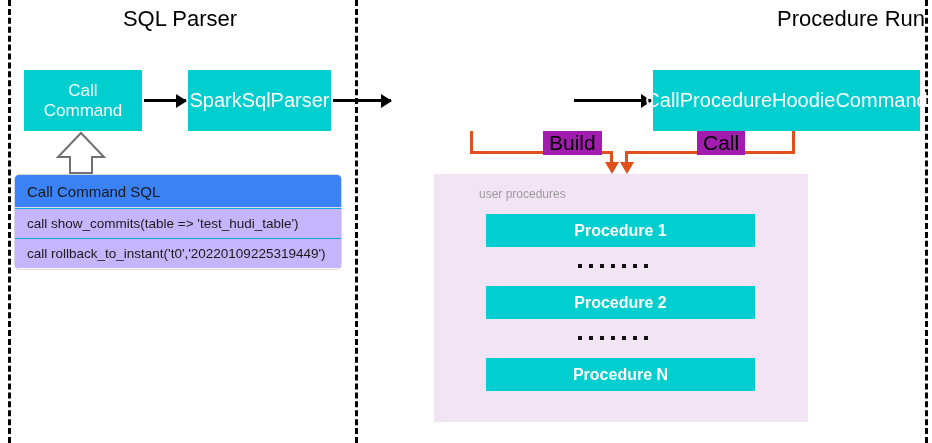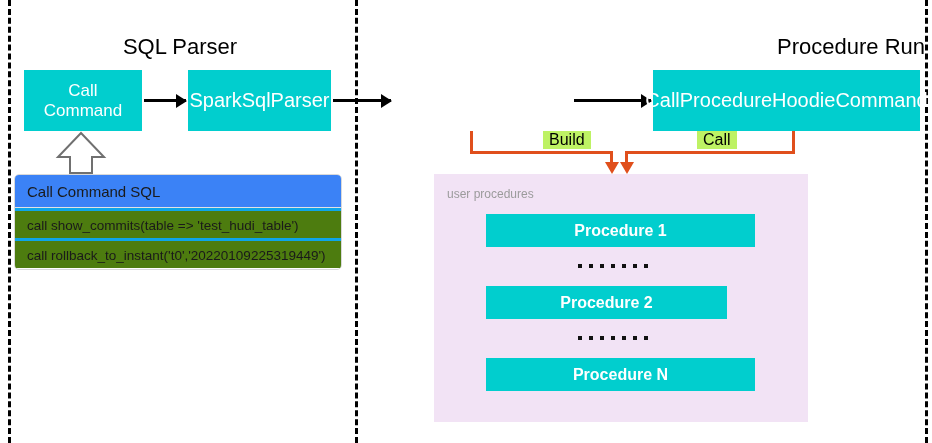--- a/index.html
+++ b/index.html
@@ -32,21 +32,20 @@
   .vdash.right  { left: 925px; }
 
   
   .section-title {
     position: absolute;
     font-size: 22px;
     color: #000000;
     text-align: center;
     white-space: nowrap;
     font-weight: normal;
-    margin-top: 28px;
   }
 
   
   .tealbox {
     position: absolute;
     background: #00CED1;
     background: #01CECE;
     color: #ffffff;
     display: flex;
     align-items: center;
@@ -93,22 +92,22 @@
     box-sizing: border-box;
     background: #3b82f6;
     border-bottom: 1px solid #e2e2e2;
     font-size: 15px;
     color: #1a1a1a;
     padding: 8px 10px 8px 12px;
     height: 33px;
   }
   .sql-row {
     box-sizing: border-box;
-    background: #4d7c0f;
-    border-top: 3px solid #0ea5e9;
+    background: #c4b5fd;
+    border-top: 1px solid #0ea5e9;
     font-size: 13.5px;
     color: #1a1a1a;
     padding: 7px 10px 7px 12px;
     height: 30px;
     white-space: nowrap;
   }
 
   
   .red-seg {
     position: absolute;
@@ -117,37 +116,38 @@
   .red-arrowhead {
     position: absolute;
     width: 0;
     height: 0;
     border-left: 7px solid transparent;
     border-right: 7px solid transparent;
     border-top: 12px solid #E04F1C;
   }
   .red-label {
     position: absolute;
-    font-size: 16px;
+    font-size: 21px;
     color: #000000;
-    background: #bef264;
+    background: #a21caf;
     padding: 0 6px;
     white-space: nowrap;
   }
 
   
   .proc-panel {
     position: absolute;
     background: #F2E3F5;
   }
   .proc-panel-label {
     position: absolute;
     font-size: 12px;
     color: #9b9b9b;
     white-space: nowrap;
+    margin-left: 32px;
   }
   .proc-box {
     position: absolute;
     background: #01CECE;
     color: #ffffff;
     display: flex;
     align-items: center;
     justify-content: center;
     font-size: 16px;
     font-weight: bold;
@@ -234,21 +234,21 @@
   <div class="dots" style="left:578px; top:264px;">
     <i></i>
       <i></i>
       <i></i>
       <i></i>
       <i></i>
       <i></i>
       <i></i>
   </div>
 
-  <div class="proc-box" style="left:486px; top:286px; width:241px; height:33px;align-items:center;">
+  <div class="proc-box" style="left:486px; top:286px; width:269px; height:33px;align-items:center;">
     <span>Procedure 2</span>
   </div>
 
   <div class="dots" style="left:578px; top:336px;">
     <i></i>
       <i></i>
       <i></i>
       <i></i>
       <i></i>
       <i></i>

